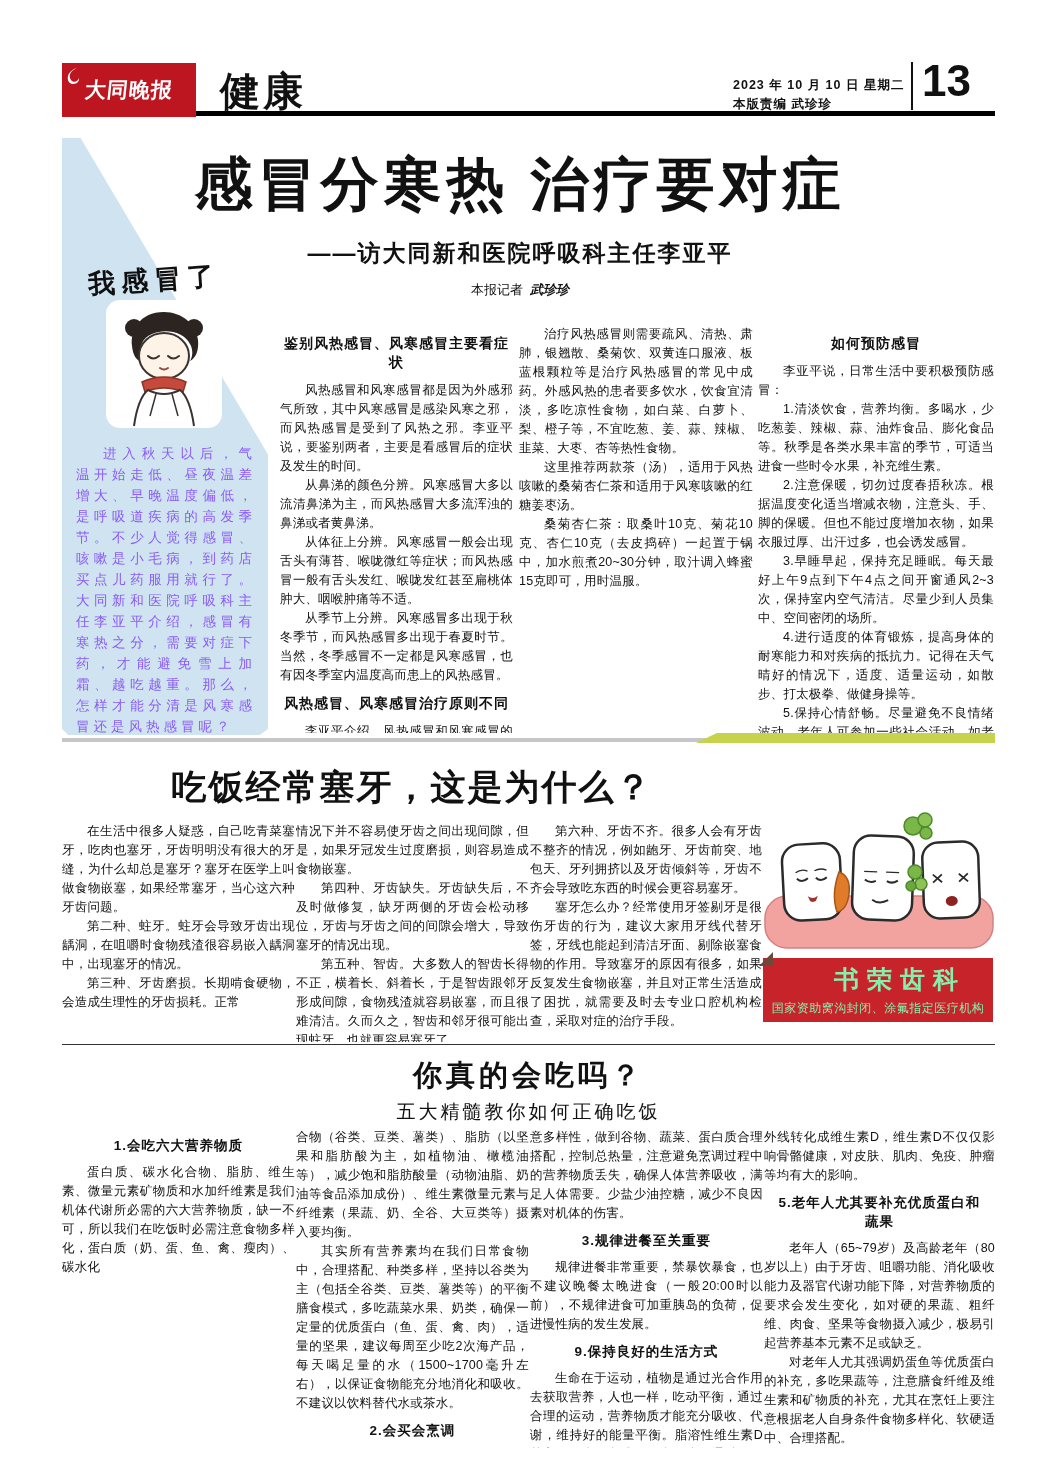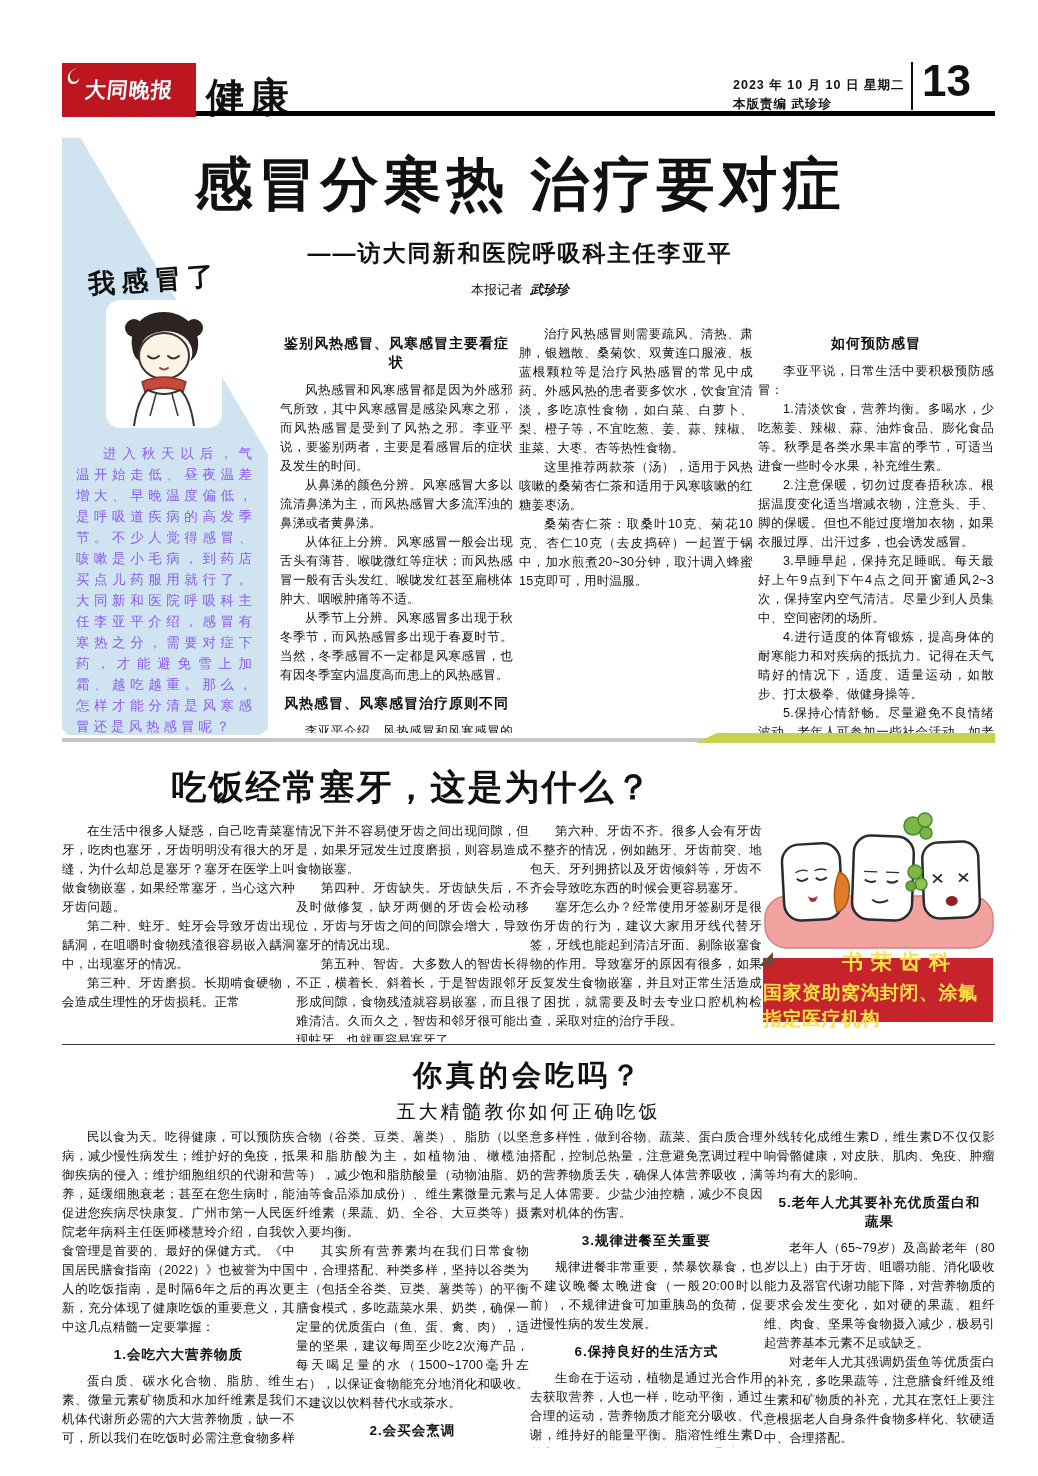--- a/index.html
+++ b/index.html
@@ -9,21 +9,21 @@
     background:#ffffff;overflow:hidden;
     font-family:"Liberation Sans","DejaVu Sans",sans-serif;
     color:#111;
   }
   
   .masthead{position:absolute;left:62px;top:63px;width:134px;height:54px;background:#bd1620;
     display:flex;align-items:center;justify-content:center;z-index:3;}
   .masthead .logo-text{color:#fff;font-size:21px;font-weight:800;letter-spacing:1px;
     transform:skewX(-6deg);white-space:nowrap;}
   .masthead svg{position:absolute;left:5px;top:4px;}
-  .section-title{position:absolute;left:206px;top:64px;font-size:40px;font-weight:900;letter-spacing:3px;margin-top:6px;}
+  .section-title{position:absolute;left:220px;top:64px;font-size:40px;font-weight:900;letter-spacing:3px;}
   .dateblock{position:absolute;left:733px;top:76px;font-size:12.5px;font-weight:600;line-height:19px;letter-spacing:1px;}
   .pn-divider{position:absolute;left:911px;top:62px;width:2px;height:48px;background:#111;}
   .page-number{position:absolute;left:922px;top:56px;font-size:44px;font-weight:900;}
   .header-rule{position:absolute;left:62px;top:111px;width:933px;height:5px;background:#000;}
   
   .a1-title{position:absolute;left:150px;top:146px;width:740px;text-align:center;
     font-size:58px;font-weight:900;letter-spacing:5px;}
   .a1-subtitle{position:absolute;left:150px;top:238px;width:740px;text-align:center;
     font-size:23px;font-weight:600;letter-spacing:2px;}
   .a1-byline{position:absolute;left:150px;top:281px;width:740px;text-align:center;font-size:13px;}
@@ -52,22 +52,22 @@
   .a2-title{position:absolute;left:62px;top:764px;width:700px;text-align:center;
     font-size:35px;font-weight:900;letter-spacing:2px;}
   .a2c1{left:62px;top:822px;width:233px;height:220px;}
   .a2c2{left:296px;top:822px;width:233px;height:220px;}
   .a2c3{left:530px;top:822px;width:232px;height:220px;}
   .teeth-wrap{position:absolute;left:763px;top:806px;width:232px;height:150px;}
   .dental-ad{position:absolute;left:763px;top:958px;width:230px;height:64px;background:#c7232a;
     display:flex;flex-direction:column;align-items:center;justify-content:center;}
   .dental-ad::before{content:"";position:absolute;left:-4px;top:-6px;border-style:solid;
     border-width:0 0 14px 14px;border-color:transparent transparent #6d4a38 transparent;}
-  .ad-name{color:#fde047;font-size:21px;font-weight:900;letter-spacing:8px;margin-left:44px;}
-  .ad-tagline{color:#fde047;font-size:19px;font-weight:700;margin-top:4px;letter-spacing:0.5px;}
+  .ad-name{color:#86efac;font-size:25px;font-weight:900;letter-spacing:8px;margin-left:44px;}
+  .ad-tagline{color:#86efac;font-size:12px;font-weight:400;margin-top:4px;letter-spacing:0.5px;}
   .mid-divider{position:absolute;left:62px;top:1044px;width:933px;height:1px;background:#333;}
   
   .a3-title{position:absolute;left:62px;top:1056px;width:933px;text-align:center;
     font-size:29px;font-weight:900;letter-spacing:4px;}
   .a3-subtitle{position:absolute;left:62px;top:1099px;width:933px;text-align:center;
     font-size:19px;letter-spacing:3px;}
   .a3 .blk-h{font-weight:600;font-size:13.5px;margin:8px 11px;}
   .a3c1{left:62px;top:1128px;width:233px;height:320px;}
   .a3c2{left:296px;top:1128px;width:233px;height:320px;}
   .a3c3{left:530px;top:1128px;width:233px;height:320px;}
@@ -200,34 +200,33 @@
   <div class="dental-ad">
     <div class="ad-name">书荣齿科</div>
     <div class="ad-tagline">国家资助窝沟封闭、涂氟指定医疗机构</div>
   </div>
 
   <div class="mid-divider"></div>
 
   <div class="a3-title">你真的会吃吗？</div>
   <div class="a3-subtitle">五大精髓教你如何正确吃饭</div>
   <div class="col a3 a3c1">
-      <p class="blk-p">民以食为天。吃得健康，可以预防疾病，减少慢性病发生；维护好的免疫，抵御疾病的侵入；维护细胞组织的代谢和营养，延缓细胞衰老；甚至在您生病时，能促进您疾病尽快康复。广州市第一人民医院老年病科主任医师楼慧玲介绍，自我饮食管理是首要的、最好的保健方式。《中国居民膳食指南（2022）》也被誉为中国人的吃饭指南，是时隔6年之后的再次更新，充分体现了健康吃饭的重要意义，其中这几点精髓一定要掌握：</p>
       <div class="blk-h">1.会吃六大营养物质</div>
       <p class="blk-p">蛋白质、碳水化合物、脂肪、维生素、微量元素矿物质和水加纤维素是我们机体代谢所必需的六大营养物质，缺一不可，所以我们在吃饭时必需注意食物多样化，蛋白质（奶、蛋、鱼、禽、瘦肉）、碳水化</p>
     </div>
   <div class="col a3 a3c2">
       <p class="blk-c">合物（谷类、豆类、薯类）、脂肪（以坚果和脂肪酸为主，如植物油、橄榄油等），减少饱和脂肪酸量（动物油脂、奶油等食品添加成份）、维生素微量元素与纤维素（果蔬、奶、全谷、大豆类等）摄入要均衡。</p>
       <p class="blk-p">其实所有营养素均在我们日常食物中，合理搭配、种类多样，坚持以谷类为主（包括全谷类、豆类、薯类等）的平衡膳食模式，多吃蔬菜水果、奶类，确保一定量的优质蛋白（鱼、蛋、禽、肉），适量的坚果，建议每周至少吃2次海产品，每天喝足量的水（1500~1700毫升左右），以保证食物能充分地消化和吸收。不建议以饮料替代水或茶水。</p>
       <div class="blk-h">2.会买会烹调</div>
     </div>
   <div class="col a3 a3c3">
       <p class="blk-c">意多样性，做到谷物、蔬菜、蛋白质合理搭配，控制总热量，注意避免烹调过程中的营养物质丢失，确保人体营养吸收，满足人体需要。少盐少油控糖，减少不良因素对机体的伤害。</p>
       <div class="blk-h">3.规律进餐至关重要</div>
       <p class="blk-p">规律进餐非常重要，禁暴饮暴食，也不建议晚餐太晚进食（一般20:00时以前），不规律进食可加重胰岛的负荷，促进慢性病的发生发展。</p>
-      <div class="blk-h">6.保持良好的生活方式</div>
+      <div class="blk-h">9.保持良好的生活方式</div>
       <p class="blk-p">生命在于运动，植物是通过光合作用去获取营养，人也一样，吃动平衡，通过合理的运动，营养物质才能充分吸收、代谢，维持好的能量平衡。脂溶性维生素D其主要的来源方式是阳光，皮肤通过吸收紫</p>
     </div>
   <div class="col a3 a3c4">
       <p class="blk-c">外线转化成维生素D，维生素D不仅仅影响骨骼健康，对皮肤、肌肉、免疫、肿瘤等均有大的影响。</p>
       <div class="blk-h">5.老年人尤其要补充优质蛋白和蔬果</div>
       <p class="blk-p">老年人（65~79岁）及高龄老年（80岁以上）由于牙齿、咀嚼功能、消化吸收能力及器官代谢功能下降，对营养物质的要求会发生变化，如对硬的果蔬、粗纤维、肉食、坚果等食物摄入减少，极易引起营养基本元素不足或缺乏。</p>
       <p class="blk-p">对老年人尤其强调奶蛋鱼等优质蛋白的补充，多吃果蔬等，注意膳食纤维及维生素和矿物质的补充，尤其在烹饪上要注意根据老人自身条件食物多样化、软硬适中、合理搭配。</p>
       <p class="blk-r">据《广州日报》</p>
     </div>
 

